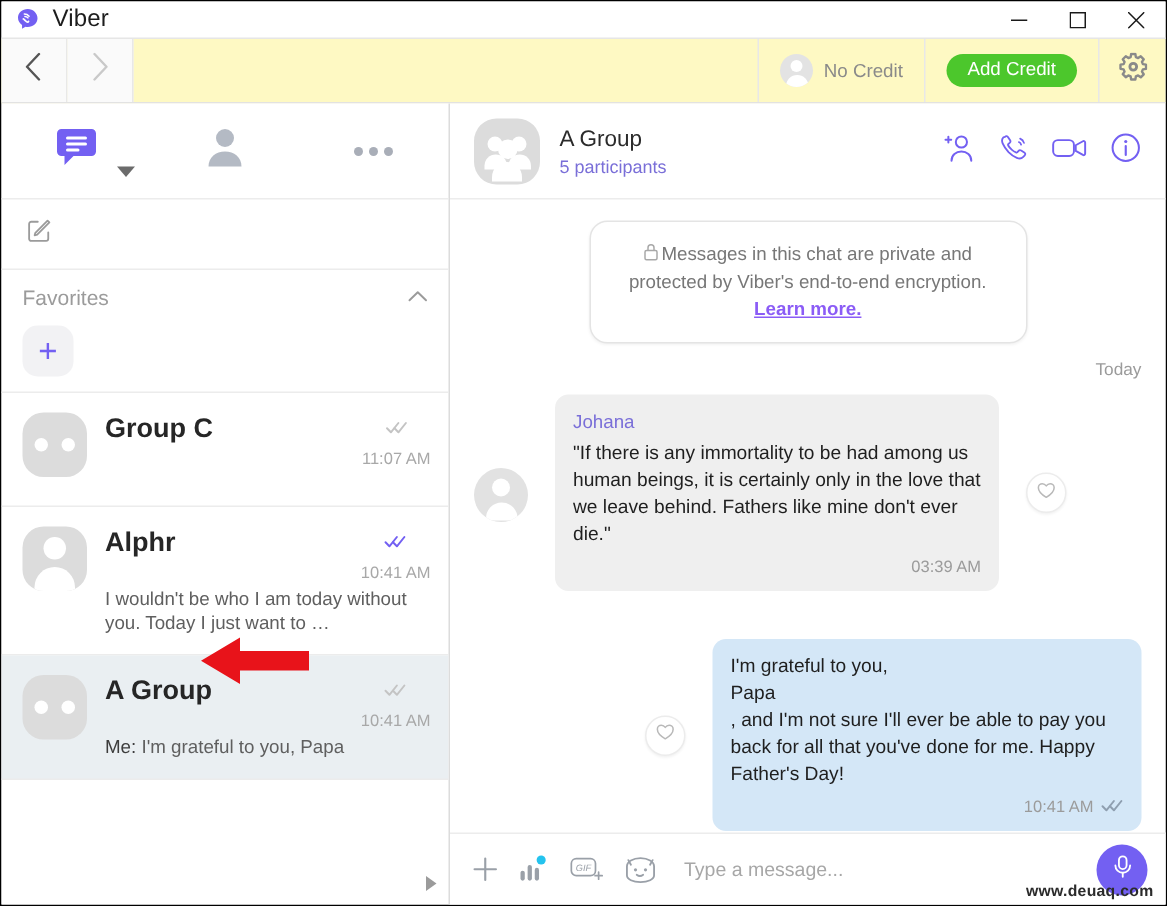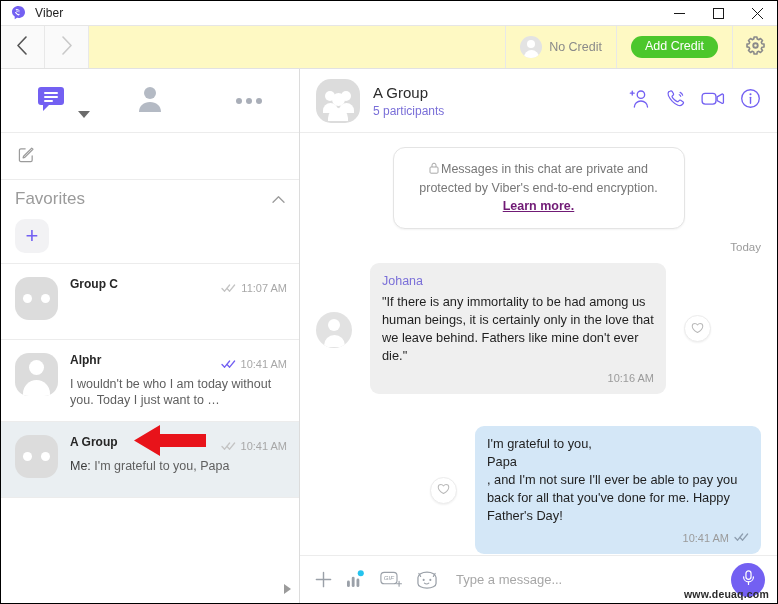--- a/index.html
+++ b/index.html
@@ -20,21 +20,21 @@
   
   .titlebar {
     height: 25px; flex: 0 0 25px;
     display: flex; align-items: center;
     background: #ffffff;
     border-bottom: 1px solid #e6e6e6;
     position: relative;
   }
   .tb-logo { width: 17px; height: 17px; margin-left: 9px; position: relative; }
   .tb-logo svg { display: block; }
-  .tb-title { font-size: 12px; color: #1d1d1d; margin-left: 8px; letter-spacing: .1px; }
+  .tb-title { font-size: 16px; color: #1d1d1d; margin-left: 8px; letter-spacing: .1px; }
   .tb-controls { margin-left: auto; display: flex; height: 100%; }
   .tb-btn {
     width: 39px; height: 100%;
     display: flex; align-items: center; justify-content: center;
     color: #1a1a1a;
   }
 
   
   .topbar {
     height: 43px; flex: 0 0 43px;
@@ -133,21 +133,21 @@
 
   .favorites {
     flex: 0 0 auto;
     border-bottom: 1px solid #ececec;
     padding-bottom: 10px;
   }
   .fav-head {
     display: flex; align-items: center; justify-content: space-between;
     padding: 9px 14px 4px 14px;
   }
-  .fav-title { font-size: 17px; color: #9b9b9b; }
+  .fav-title { font-size: 14px; color: #9b9b9b; }
   .fav-add {
     width: 34px; height: 34px; border-radius: 10px;
     background: #f2f2f4; margin: 6px 0 0 14px;
     display: flex; align-items: center; justify-content: center;
     color: #7360f2; font-size: 22px; font-weight: 300; line-height: 1;
   }
 
   .chatlist { flex: 1; overflow: hidden; position: relative; }
   .chat-item {
     display: flex; gap: 12px;
@@ -173,22 +173,22 @@
   .chat-avatar.person::before {
     content:''; position:absolute; width:15px; height:15px; border-radius:50%;
     background:#fff; left:14px; top:7px;
   }
   .chat-avatar.person::after {
     content:''; position:absolute; width:27px; height:16px; border-radius:14px 14px 0 0;
     background:#fff; left:8px; top:27px;
   }
   .chat-main { flex: 1; min-width: 0; }
   .chat-toprow { display: flex; align-items: flex-start; }
-  .chat-name { font-size: 12px; font-weight: bold; color: #262626; flex:1; }
-  .chat-meta { display: flex; align-items: center; gap: 5px; padding-top: 2px; }
+  .chat-name { font-size: 18px; font-weight: bold; color: #262626; flex:1; }
+  .chat-meta { display: flex; align-items: center; gap: 5px; padding-top: 2px; flex-direction: column; }
   .chat-time { font-size: 11px; color: #a8a8a8; white-space: nowrap; }
   .chat-snippet {
     font-size: 12.5px; color: #5f5f5f; line-height: 16px;
     margin-top: 3px; word-wrap: break-word;
   }
   .chat-snippet b { font-weight: normal; color: #3d3d3d; }
 
   .list-scroll-arrow {
     position: absolute; right: 8px; bottom: 9px;
     width: 0; height: 0;
@@ -226,21 +226,21 @@
   }
   .enc-wrap { display: flex; justify-content: center; }
   .enc-note {
     max-width: 292px;
     background: #fff; border: 1px solid #e4e4e4; border-radius: 12px;
     padding: 12px 16px 13px;
     text-align: center;
     font-size: 12.5px; color: #777; line-height: 18px;
     box-shadow: 0 1px 2px rgba(0,0,0,0.05);
   }
-  .enc-note a { color: #701a75; font-weight: bold; text-decoration: underline; }
+  .enc-note a { color: #8b5cf6; font-weight: bold; text-decoration: underline; }
   .lock-ico { display:inline-block; vertical-align: -1px; margin-right: 2px; }
   .day-sep { text-align: right; font-size: 11.5px; color: #9b9b9b; margin: 12px 0 10px; }
 
   .msg-row { display: flex; align-items: center; gap: 18px; margin-bottom: 32px; }
   .msg-row.out { justify-content: flex-end; }
   .msg-avatar {
     width: 36px; height: 36px; flex: 0 0 36px; border-radius: 50%;
     background: #e2e2e2; position: relative; overflow: hidden; margin-top: 2px;
   }
   .msg-avatar::before {
@@ -544,21 +544,21 @@
         </div>
 
         <div class="day-sep">Today</div>
 
         <div class="msg-row">
           <div class="msg-avatar"></div>
           <div class="bubble in">
             <div class="bubble-author">Johana</div>
             <div class="bubble-text">"If there is any immortality to be had among us human beings, it is certainly only in the love that we leave behind. Fathers like mine don't ever die."</div>
             <div class="bubble-foot">
-              <span class="bubble-time">10:16 AM</span>
+              <span class="bubble-time">03:39 AM</span>
             </div>
           </div>
           <div class="like-btn">
             <span>
               <svg width="13" height="12" viewBox="0 0 14 13">
                   <path d="M7 11.4S1.3 8.1 1.3 4.5C1.3 2.8 2.6 1.6 4.2 1.6c1.1 0 2.1.6 2.8 1.6.7-1 1.7-1.6 2.8-1.6 1.6 0 2.9 1.2 2.9 2.9 0 3.6-5.7 6.9-5.7 6.9z" fill="none" stroke="#b9b9b9" stroke-width="1.1" stroke-linejoin="round"></path>
                 </svg>
             </span>
           </div>
         </div>

